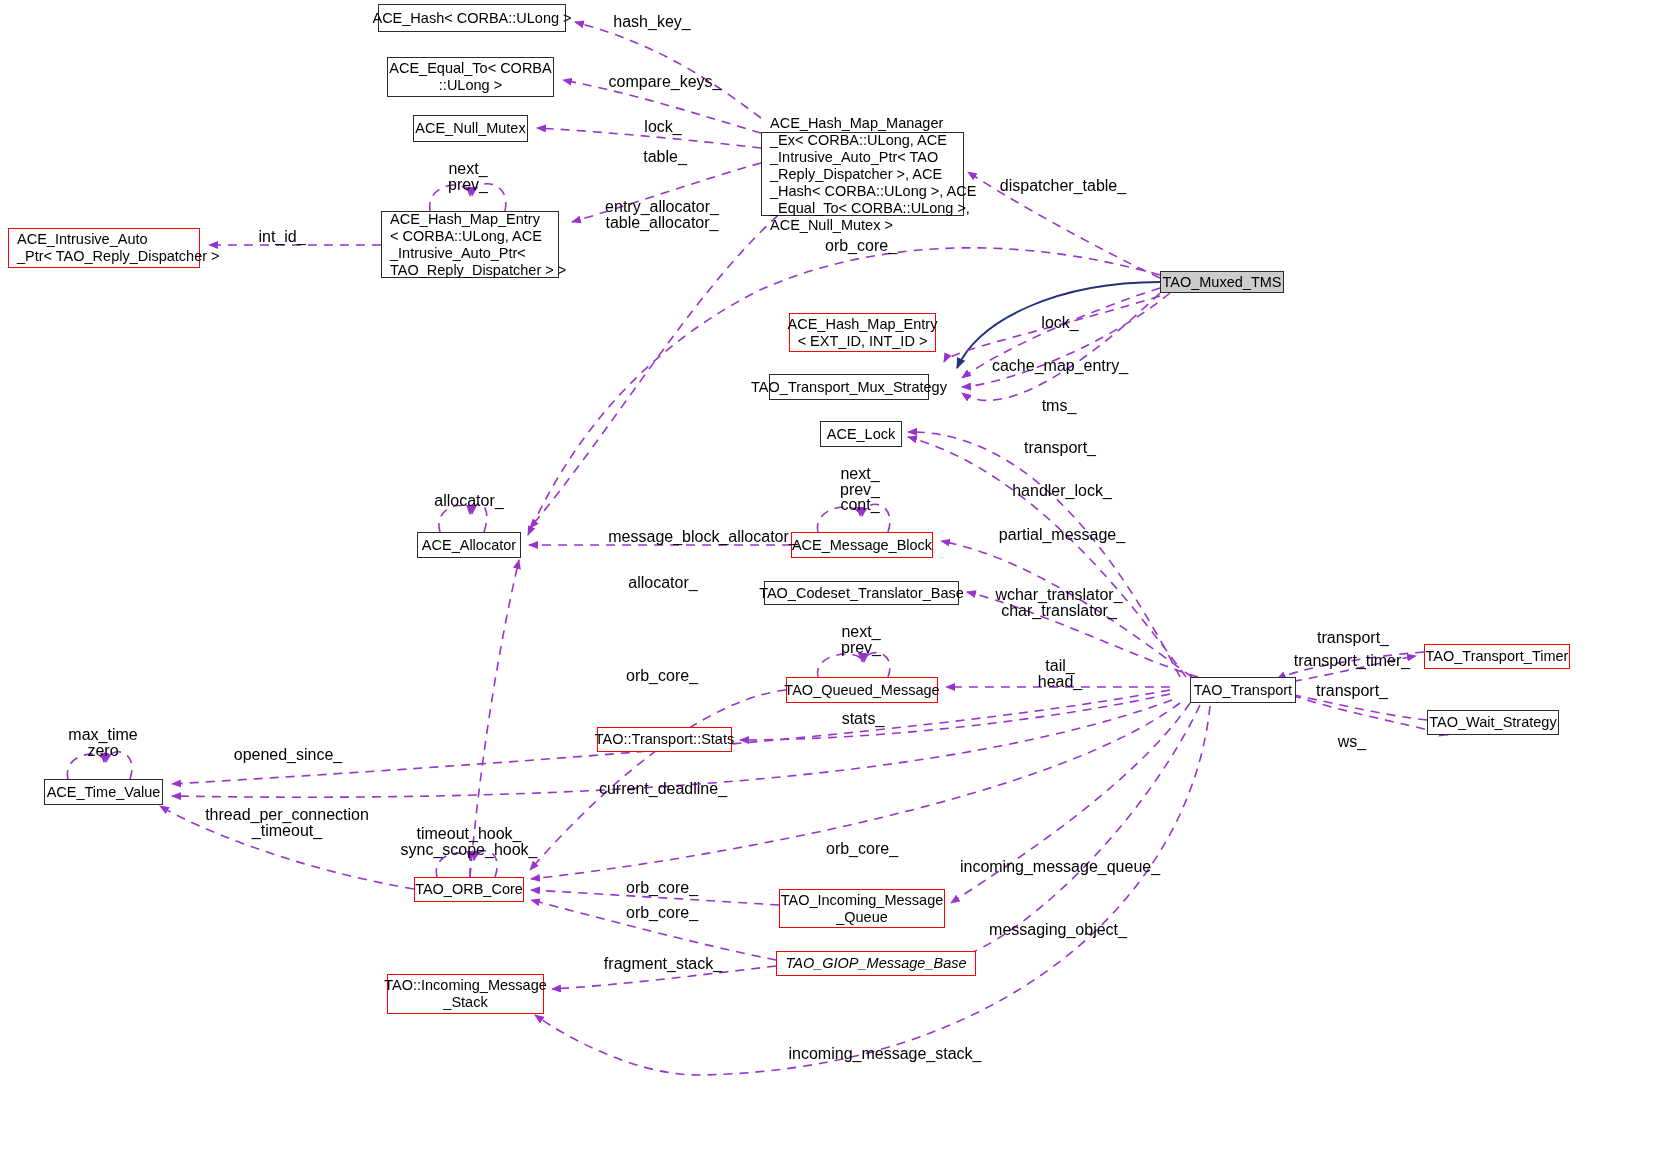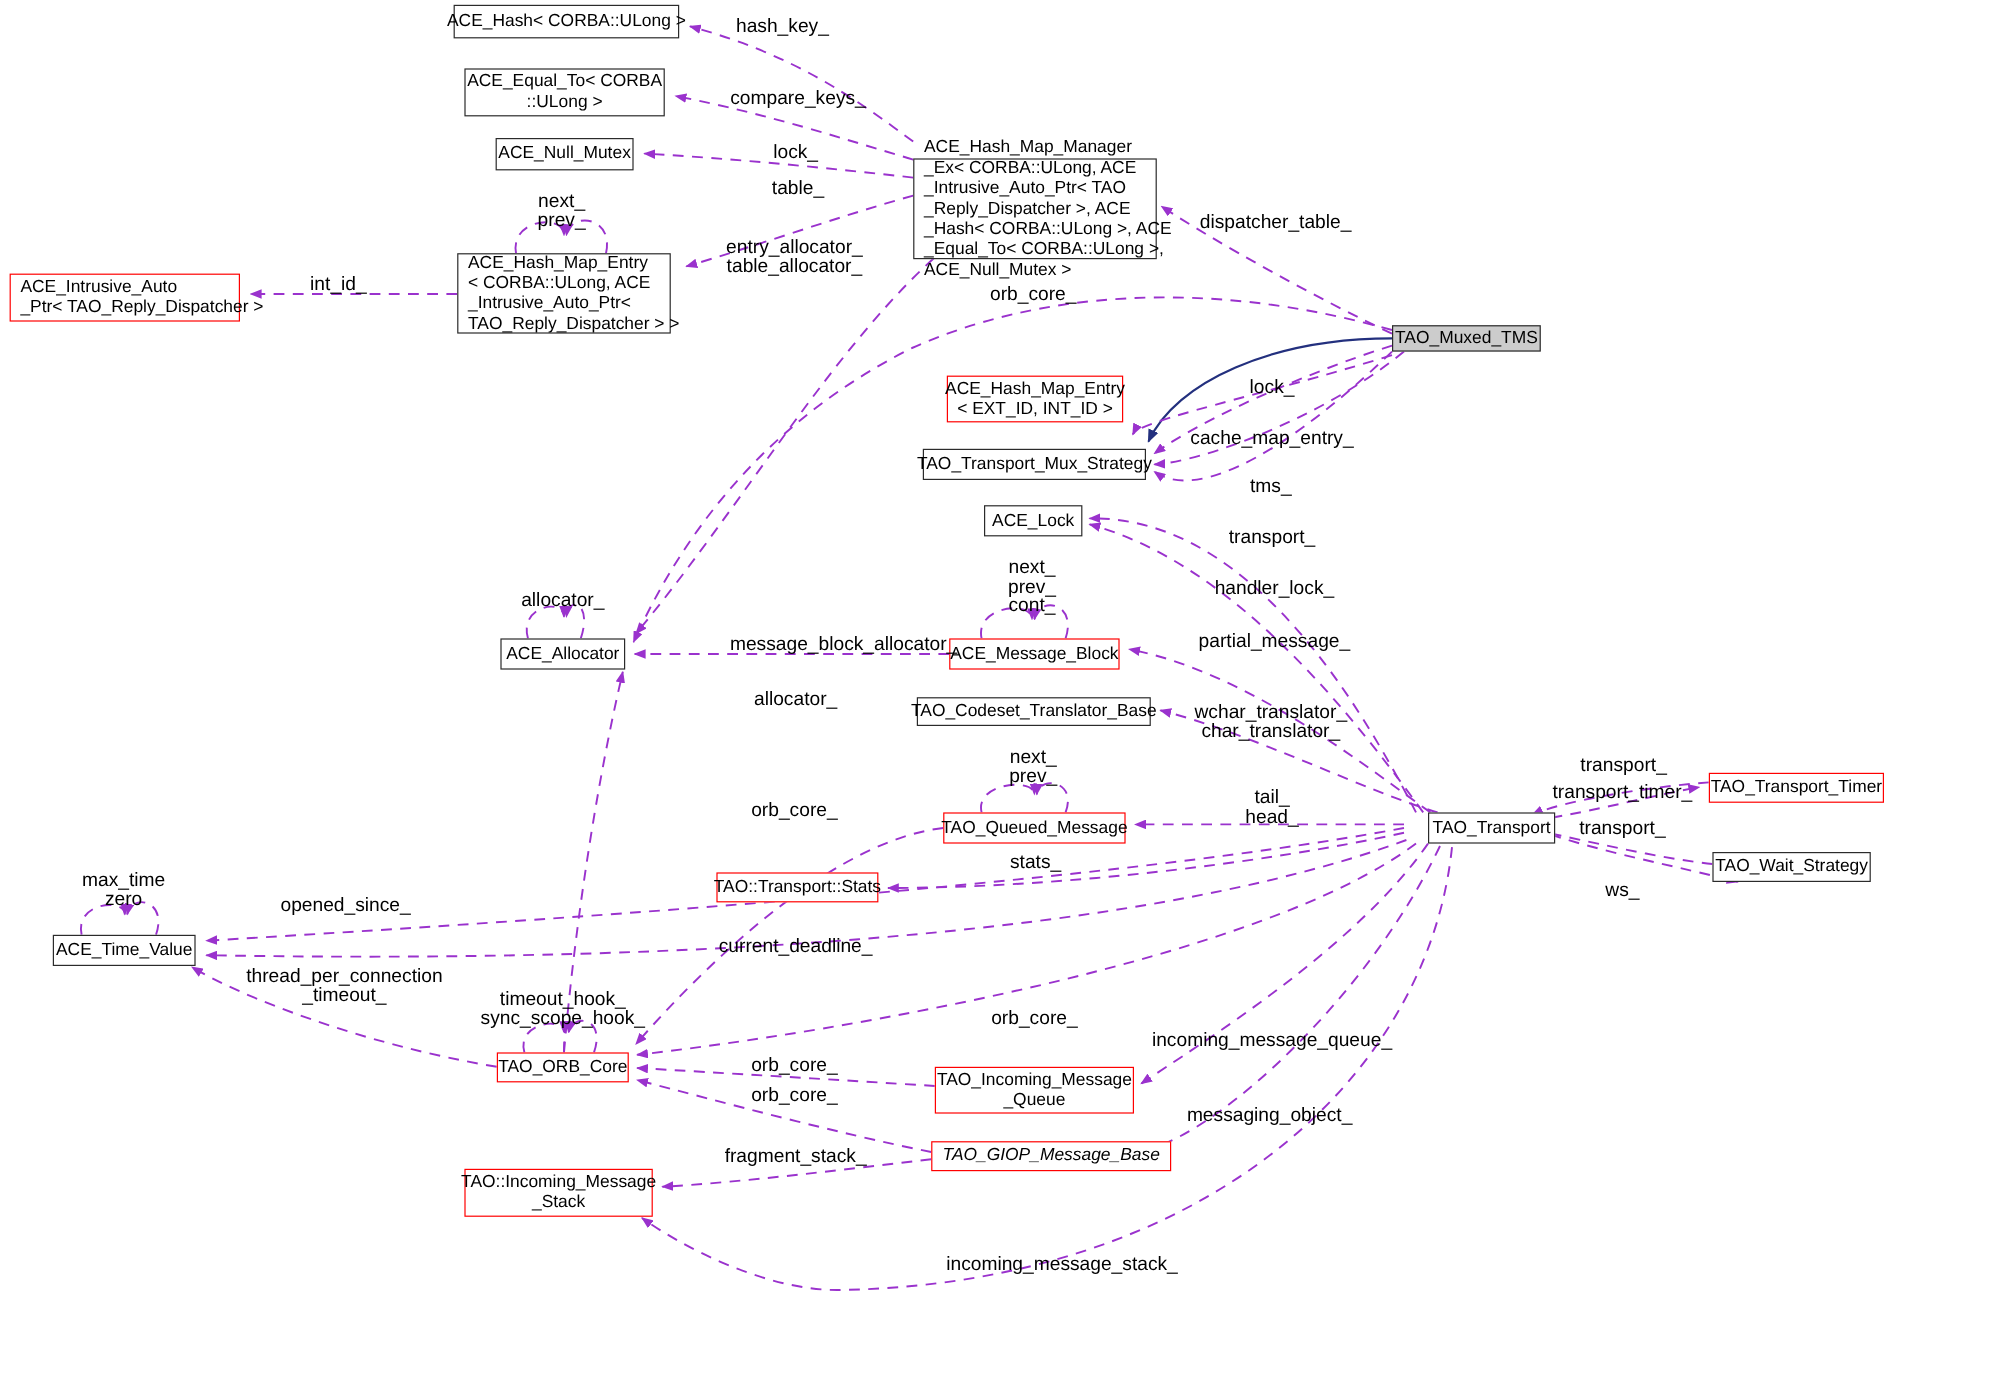--- a/index.html
+++ b/index.html
@@ -178,21 +178,21 @@
   <div class="node plain" style="left:761px; top:95px; width:203px; height:84px; justify-content:flex-start; padding-left:8px; text-align:left;margin-top:37px;">ACE_Hash_Map_Manager
 _Ex&lt; CORBA::ULong, ACE
 _Intrusive_Auto_Ptr&lt; TAO
 _Reply_Dispatcher &gt;, ACE
 _Hash&lt; CORBA::ULong &gt;, ACE
 _Equal_To&lt; CORBA::ULong &gt;,
 ACE_Null_Mutex &gt;</div>
   <div class="node current" style="left:1160px; top:271px; width:124px; height:22px;">TAO_Muxed_TMS</div>
   <div class="node red" style="left:789px; top:313px; width:147px; height:39px;">ACE_Hash_Map_Entry
 &lt; EXT_ID, INT_ID &gt;</div>
-  <div class="node plain" style="left:769px; top:374px; width:186px; height:26px;">TAO_Transport_Mux_Strategy</div>
+  <div class="node plain" style="left:769px; top:374px; width:160px; height:26px;">TAO_Transport_Mux_Strategy</div>
   <div class="node plain" style="left:820px; top:421px; width:82px; height:26px;">ACE_Lock</div>
   <div class="node plain" style="left:417px; top:532px; width:104px; height:26px;">ACE_Allocator</div>
   <div class="node red" style="left:791px; top:532px; width:142px; height:26px;">ACE_Message_Block</div>
   <div class="node plain" style="left:764px; top:581px; width:195px; height:24px;">TAO_Codeset_Translator_Base</div>
   <div class="node red" style="left:786px; top:677px; width:152px; height:26px;">TAO_Queued_Message</div>
   <div class="node red" style="left:597px; top:727px; width:135px; height:25px;">TAO::Transport::Stats</div>
   <div class="node plain" style="left:1170px; top:677px; width:106px; height:26px;margin-left:20px;">TAO_Transport</div>
   <div class="node red" style="left:1424px; top:644px; width:146px; height:25px;">TAO_Transport_Timer</div>
   <div class="node plain" style="left:1427px; top:710px; width:132px; height:25px;">TAO_Wait_Strategy</div>
   <div class="node plain" style="left:44px; top:779px; width:119px; height:26px;">ACE_Time_Value</div>

